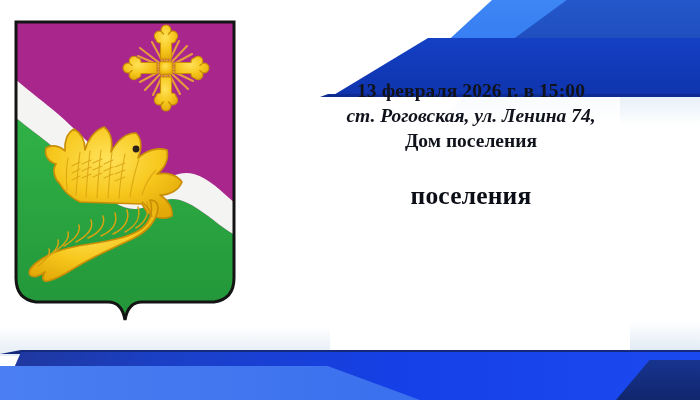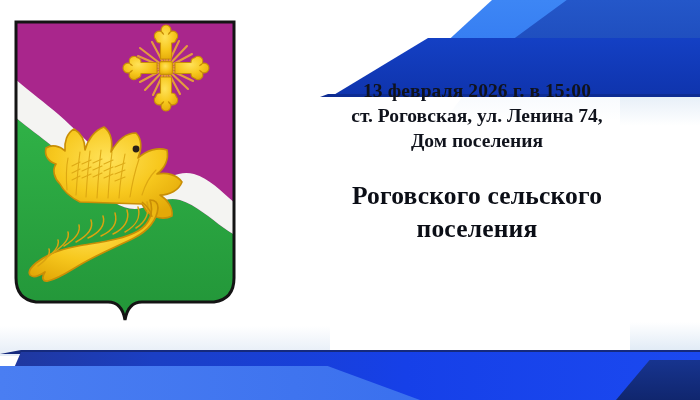--- a/index.html
+++ b/index.html
@@ -139,35 +139,35 @@
   }
   #coat-of-arms svg {
     display: block;
     width: 100%;
     height: 100%;
   }
 
   
   .text-col {
     position: absolute;
-    left: 262px;
+    left: 256px;
     top: 78px;
     width: 430px;
     text-align: center;
     color: #10131c;
   }
   .meta-line {
     font-family: "Liberation Serif", serif;
     font-weight: bold;
     font-size: 19.5px;
     line-height: 25px;
     letter-spacing: 0.1px;
     white-space: nowrap;
   }
-  .meta-line.addr { letter-spacing: 0px; }
+  .meta-line.addr { letter-spacing: 0px; font-style: italic; }
   .meta-line.venue { letter-spacing: 0px; }
 
   .headline {
     margin-top: 26px;
     font-family: "Liberation Serif", serif;
     font-weight: bold;
     font-size: 25.5px;
     line-height: 33px;
     letter-spacing: 0.2px;
     color: #0b0e16;
@@ -384,18 +384,17 @@
                C8,280 2,272 2,258 Z"></path>
     </svg>
   </div>
 
   <div class="text-col">
     <div class="meta-line">13 февраля 2026 г. в 15:00</div>
     <div class="meta-line addr">ст. Роговская, ул. Ленина 74,</div>
     <div class="meta-line venue">Дом поселения</div>
 
     <div class="headline">
-      <div>Роговского сельского</div>
       <div>поселения</div>
     </div>
   </div>
 
 </div>
 
 </body></html>

